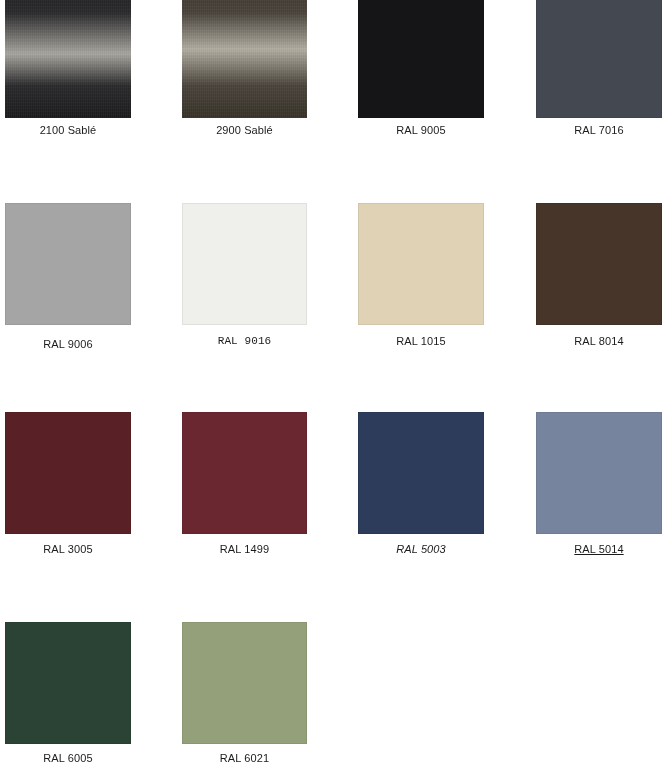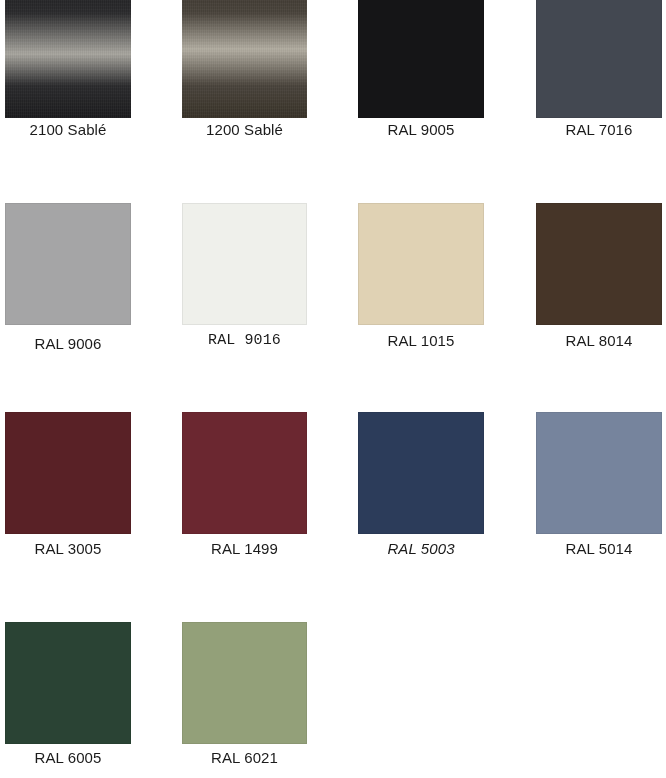--- a/index.html
+++ b/index.html
@@ -69,21 +69,21 @@
         rgba(255,255,255,0.035) 1px,
         rgba(0,0,0,0.035) 1px,
         rgba(0,0,0,0.035) 3px);
   }
 
   .swatch-label {
     position: absolute;
     left: 0;
     width: 100%;
     text-align: center;
-    font-size: 15px;
+    font-size: 11px;
     line-height: 12px;
     color: #1b1b1b;
     letter-spacing: 0.1px;
     white-space: nowrap;
   }
 </style>
 </head>
 <body>
 
 <div id="swatch-chart" style="background: rgb(255, 255, 255);">
@@ -93,21 +93,21 @@
           <div class="metal-base" style="background: linear-gradient(rgb(28, 28, 30) 0%, rgb(43, 43, 45) 28%, rgb(169, 167, 160) 56%, rgb(43, 43, 45) 78%, rgb(28, 28, 30) 100%);"></div>
           <div class="metal-grain"></div>
         </div>
         <div class="swatch-label" style="top: 124px; color: rgb(27, 27, 27);">2100 Sablé</div>
       </div>
       <div class="swatch-cell" style="left: 182px; width: 125px; top: 0px;">
         <div class="swatch-chip metallic" style="position: absolute; left: 0px; top: -28px; width: 125px; height: 146px;">
           <div class="metal-base" style="background: linear-gradient(rgb(57, 51, 41) 0%, rgb(74, 68, 60) 28%, rgb(179, 174, 162) 53%, rgb(74, 68, 60) 78%, rgb(57, 51, 41) 100%);"></div>
           <div class="metal-grain"></div>
         </div>
-        <div class="swatch-label" style="top: 124px; color: rgb(27, 27, 27);">1200 Sablé</div>
+        <div class="swatch-label" style="top: 124px; color: rgb(27, 27, 27);">2900 Sablé</div>
       </div>
       <div class="swatch-cell" style="left: 358px; width: 126px; top: 0px;">
         <div class="swatch-chip flat" style="position: absolute; left: 0px; top: -28px; width: 126px; height: 146px; background: rgb(21, 21, 23);"></div>
         <div class="swatch-label" style="top: 124px; color: rgb(27, 27, 27);">RAL 9005</div>
       </div>
       <div class="swatch-cell" style="left: 536px; width: 126px; top: 0px;">
         <div class="swatch-chip flat" style="position: absolute; left: 0px; top: -28px; width: 126px; height: 146px; background: rgb(67, 72, 81);"></div>
         <div class="swatch-label" style="top: 124px; color: rgb(27, 27, 27);">RAL 7016</div>
       </div>
     </div>
@@ -137,21 +137,21 @@
       <div class="swatch-cell" style="left: 182px; width: 125px; top: 0px;">
         <div class="swatch-chip flat" style="position: absolute; left: 0px; top: 412px; width: 125px; height: 122px; background: rgb(107, 39, 48);"></div>
         <div class="swatch-label" style="top: 543px; color: rgb(27, 27, 27);">RAL 1499</div>
       </div>
       <div class="swatch-cell" style="left: 358px; width: 126px; top: 0px;">
         <div class="swatch-chip flat" style="position: absolute; left: 0px; top: 412px; width: 126px; height: 122px; background: rgb(44, 60, 90);"></div>
         <div class="swatch-label" style="top: 543px; color: rgb(27, 27, 27); font-style: italic;">RAL 5003</div>
       </div>
       <div class="swatch-cell" style="left: 536px; width: 126px; top: 0px;">
         <div class="swatch-chip flat" style="position: absolute; left: 0px; top: 412px; width: 126px; height: 122px; background: rgb(118, 132, 157);"></div>
-        <div class="swatch-label" style="top: 543px; color: rgb(27, 27, 27);">RAL 5014</div>
+        <div class="swatch-label" style="top: 543px; color: rgb(27, 27, 27); text-decoration: underline;">RAL 5014</div>
       </div>
     </div>
     <div class="swatch-row" style="top: 0px; height: 766px;">
       <div class="swatch-cell" style="left: 5px; width: 126px; top: 0px;">
         <div class="swatch-chip flat" style="position: absolute; left: 0px; top: 622px; width: 126px; height: 122px; background: rgb(42, 67, 52);"></div>
         <div class="swatch-label" style="top: 752px; color: rgb(27, 27, 27);">RAL 6005</div>
       </div>
       <div class="swatch-cell" style="left: 182px; width: 125px; top: 0px;">
         <div class="swatch-chip flat" style="position: absolute; left: 0px; top: 622px; width: 125px; height: 122px; background: rgb(147, 160, 121);"></div>
         <div class="swatch-label" style="top: 752px; color: rgb(27, 27, 27);">RAL 6021</div>

